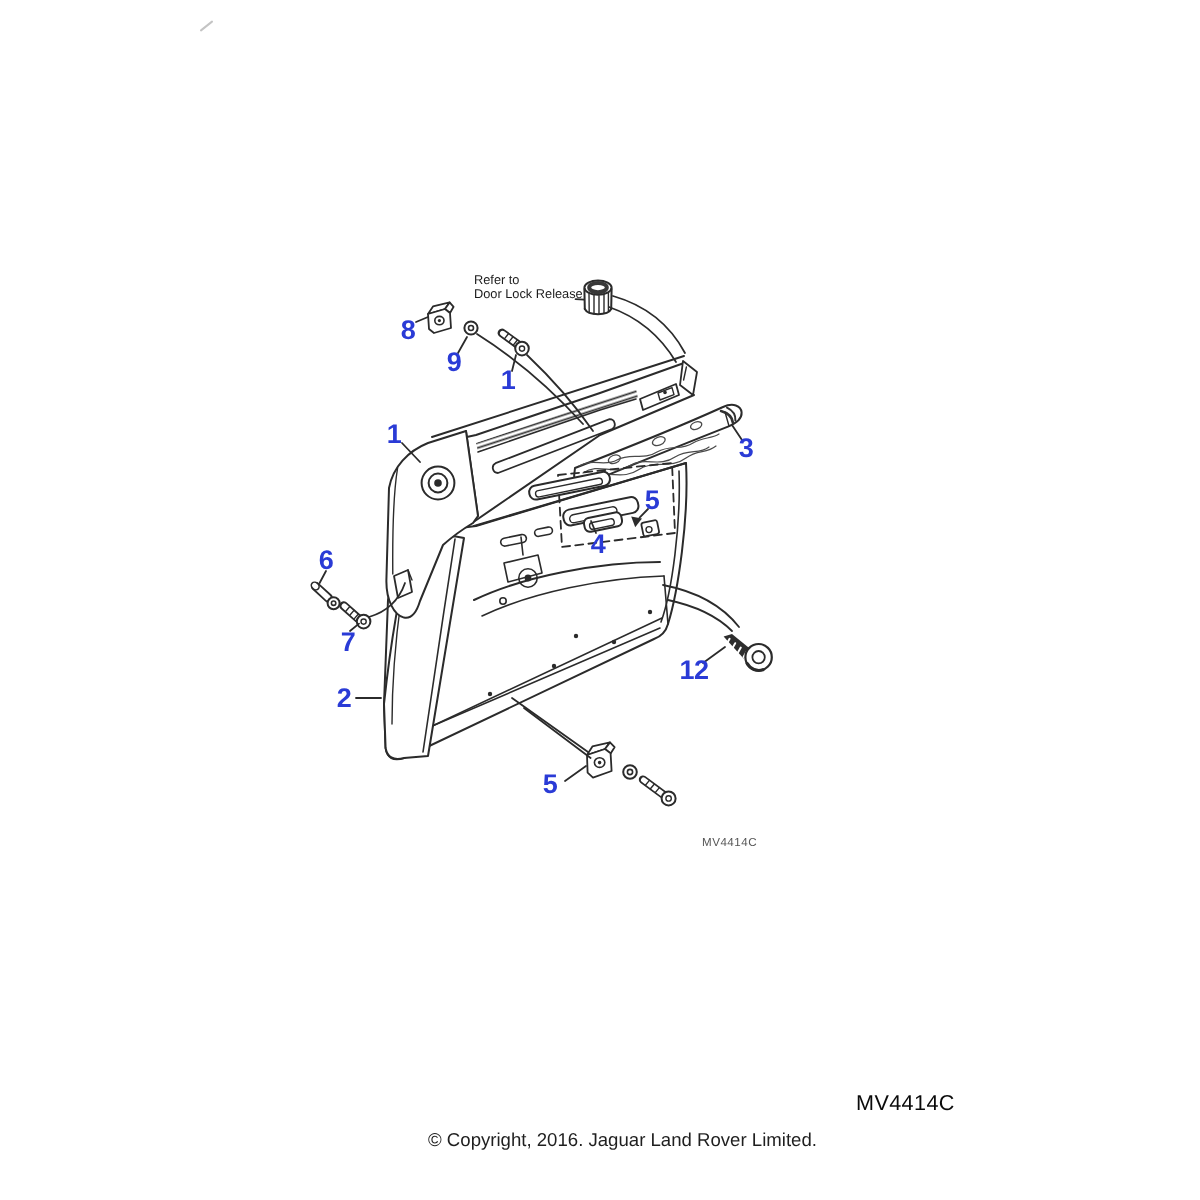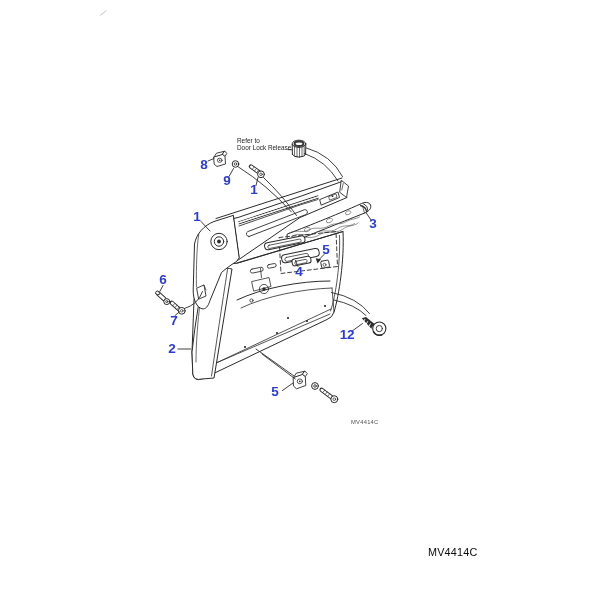--- a/index.html
+++ b/index.html
@@ -258,13 +258,14 @@
   <span class="callout" style="left:174px;top:321px">7</span>
   <span class="callout" style="left:204px;top:165px">8</span>
   <span class="callout" style="left:227px;top:181px">9</span>
   <span class="callout" style="left:254px;top:190px">1</span>
   <span class="callout" style="left:275px;top:392px">5</span>
   <span class="callout" style="left:347px;top:335px">12</span>
 
   <span class="figcode-inline">MV4414C</span>
 
   <span class="drawing-number">MV4414C</span>
+  <span class="copyright">© Copyright, 2016. Jaguar Land Rover Limited.</span>
 </div>
 
 </body></html>

